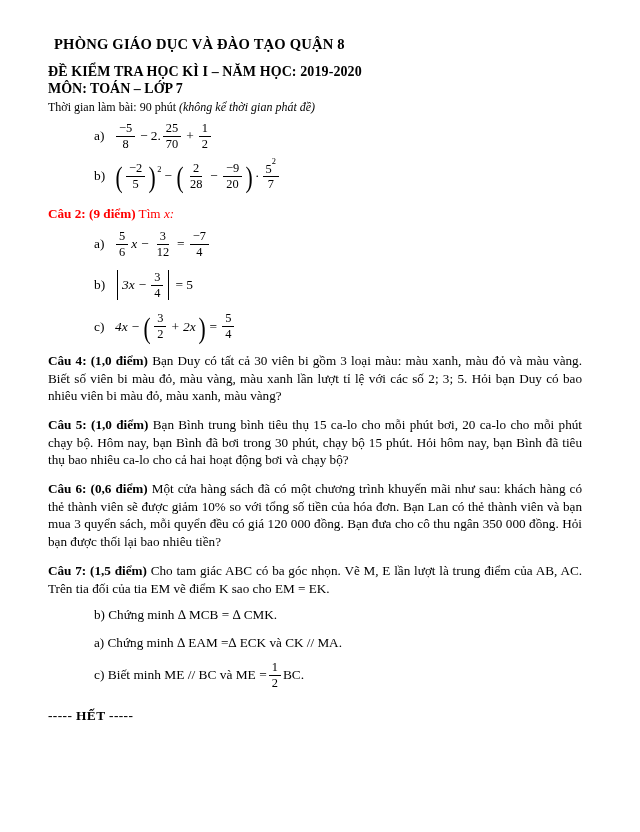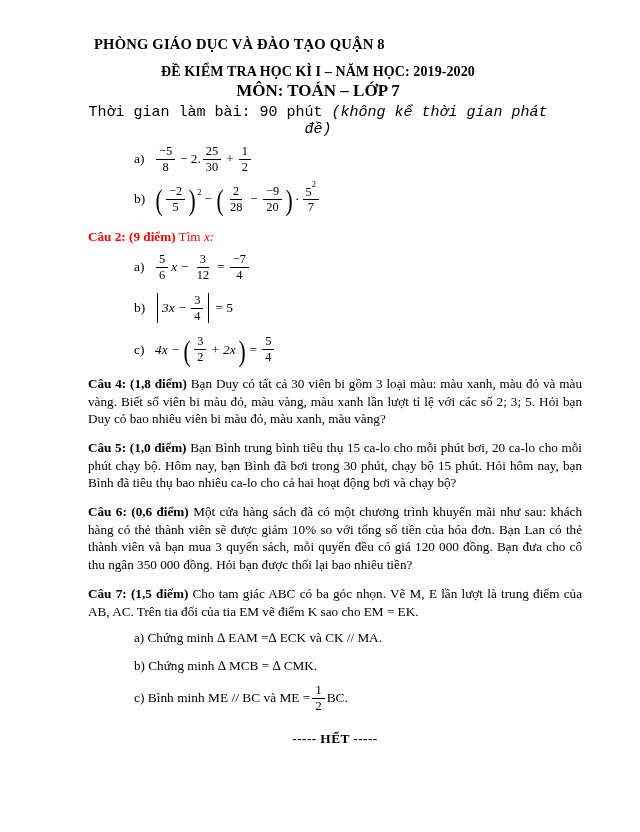--- a/index.html
+++ b/index.html
@@ -14,49 +14,48 @@
     font-family: "Liberation Serif", "DejaVu Serif", serif;
     color: #000000;
     font-size: 13.2px;
     overflow: hidden;
   }
   .page {
     position: relative;
     width: 640px;
     height: 832px;
     box-sizing: border-box;
-    padding: 36px 58px 10px 88px;
+    padding: 36px 58px 10px 48px;
   }
 
   
   .hdr-school {
     text-align: left;
     font-weight: bold;
     font-size: 14.6px;
     letter-spacing: .2px;
     margin: 0 0 11px 6px;
   }
   .hdr-block {
-    text-align: center;
+    text-align: left;
     margin-right: 34px;
   }
   .hdr-line1 {
     font-weight: bold;
     font-size: 14px;
     letter-spacing: .1px;
   }
   .hdr-line2 {
     font-weight: bold;
-    font-size: 17px;
+    font-size: 14px;
     margin-top: 1px;
   }
   .hdr-line3 {
-    font-size: 15px;
+    font-size: 12px;
     margin-top: 3px;
-    font-family: Liberation Mono, monospace;
   }
   .hdr-line3 .ital {
     font-style: italic;
   }
 
   
   .q {
     margin-top: 11px;
     text-align: justify;
     line-height: 1.34;
@@ -137,21 +136,21 @@
   }
   .sup {
     font-size: 8.4px;
     vertical-align: super;
     position: relative;
     top: -7px;
     left: 0px;
   }
 
   .footer {
-    text-align: center;
+    text-align: left;
     font-weight: bold;
     margin-top: 18px;
     letter-spacing: .4px;
     font-size: 13.4px;
   }
 </style>
 </head>
 <body>
 
 <div class="page">
@@ -171,21 +170,21 @@
     <span class="math">
       <span class="lbl">a)</span>
       <span class="frac">
         <span class="num">−5</span>
         <span class="den">8</span>
       </span>
       <span class="op">−</span>
       <span>2.</span>
       <span class="frac">
         <span class="num">25</span>
-        <span class="den">30</span>
+        <span class="den">70</span>
       </span>
       <span class="op">+</span>
       <span class="frac">
         <span class="num">1</span>
         <span class="den">2</span>
       </span>
     </span>
   </div>
 
   <div class="sub" style="margin-top:11px">
@@ -274,40 +273,40 @@
       <span class="op">=</span>
       <span class="frac">
         <span class="num">5</span>
         <span class="den">4</span>
       </span>
     </span>
   </div>
 
 
   <div class="q">
-    <p><span class="q-lead">Câu 4: (1,8 điểm)</span><span> Bạn Duy có tất cả 30 viên bi gồm 3 loại màu: màu xanh, màu đỏ và màu vàng. Biết số viên bi màu đỏ, màu vàng, màu xanh lần lượt tỉ lệ với các số 2; 3; 5. Hỏi bạn Duy có bao nhiêu viên bi màu đỏ, màu xanh, màu vàng?</span></p>
+    <p><span class="q-lead">Câu 4: (1,0 điểm)</span><span> Bạn Duy có tất cả 30 viên bi gồm 3 loại màu: màu xanh, màu đỏ và màu vàng. Biết số viên bi màu đỏ, màu vàng, màu xanh lần lượt tỉ lệ với các số 2; 3; 5. Hỏi bạn Duy có bao nhiêu viên bi màu đỏ, màu xanh, màu vàng?</span></p>
   </div>
 
   <div class="q">
     <p><span class="q-lead">Câu 5: (1,0 điểm)</span><span> Bạn Bình trung bình tiêu thụ 15 ca-lo cho mỗi phút bơi, 20 ca-lo cho mỗi phút chạy bộ. Hôm nay, bạn Bình đã bơi trong 30 phút, chạy bộ 15 phút. Hỏi hôm nay, bạn Bình đã tiêu thụ bao nhiêu ca-lo cho cả hai hoạt động bơi và chạy bộ?</span></p>
   </div>
 
   <div class="q">
     <p><span class="q-lead">Câu 6: (0,6 điểm)</span><span> Một cửa hàng sách đã có một chương trình khuyến mãi như sau: khách hàng có thẻ thành viên sẽ được giảm 10% so với tổng số tiền của hóa đơn. Bạn Lan có thẻ thành viên và bạn mua 3 quyển sách, mỗi quyển đều có giá 120 000 đồng. Bạn đưa cho cô thu ngân 350 000 đồng. Hỏi bạn được thối lại bao nhiêu tiền?</span></p>
   </div>
 
   <div class="q">
     <p><span class="q-lead">Câu 7: (1,5 điểm)</span><span> Cho tam giác ABC có ba góc nhọn. Vẽ M, E lần lượt là trung điểm của AB, AC. Trên tia đối của tia EM vẽ điểm K sao cho EM = EK.</span></p>
   </div>
 
+  <div class="subtext">b) Chứng minh ∆ MCB = ∆ CMK.</div>
   <div class="subtext">a) Chứng minh ∆ EAM =∆ ECK và CK // MA.</div>
-  <div class="subtext">b) Chứng minh ∆ MCB = ∆ CMK.</div>
   <div class="subtext">
     <span class="math">
-      <span>c) Bình minh ME // BC và ME = </span>
+      <span>c) Biết minh ME // BC và ME = </span>
       <span class="frac">
         <span class="num">1</span>
         <span class="den">2</span>
       </span>
       <span> BC.</span>
     </span>
   </div>
 
   <div class="footer">----- HẾT -----</div>
 

